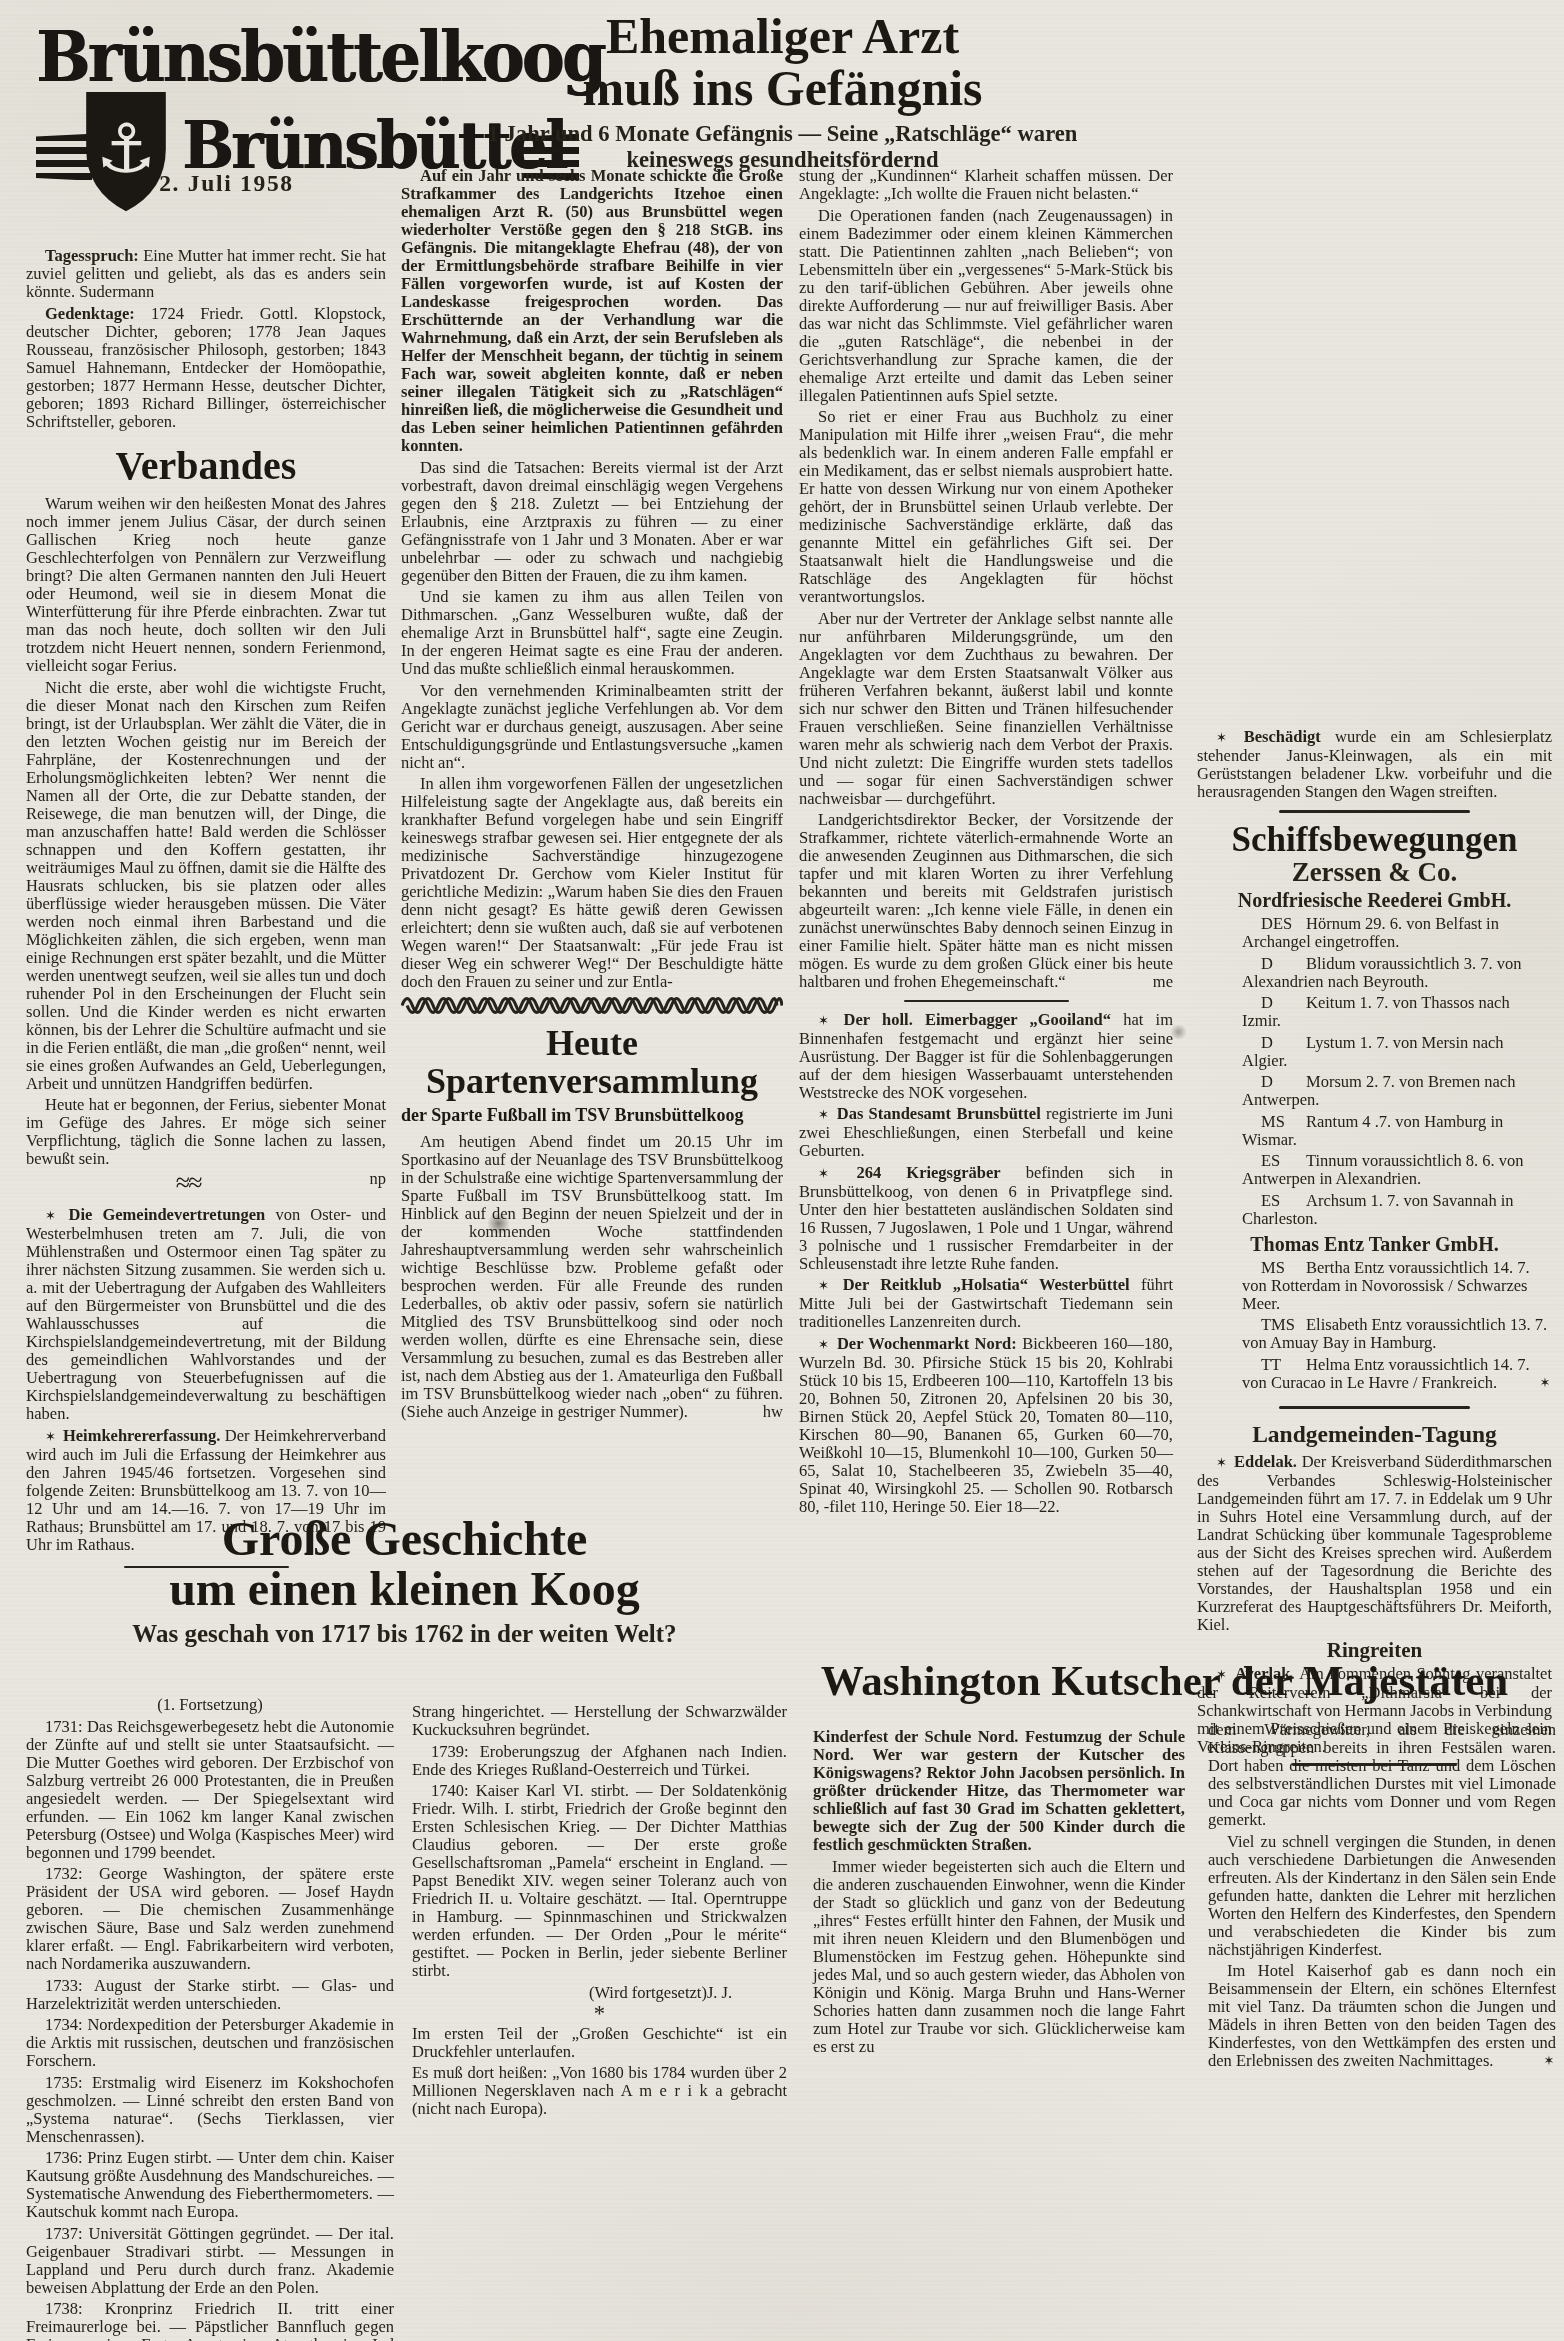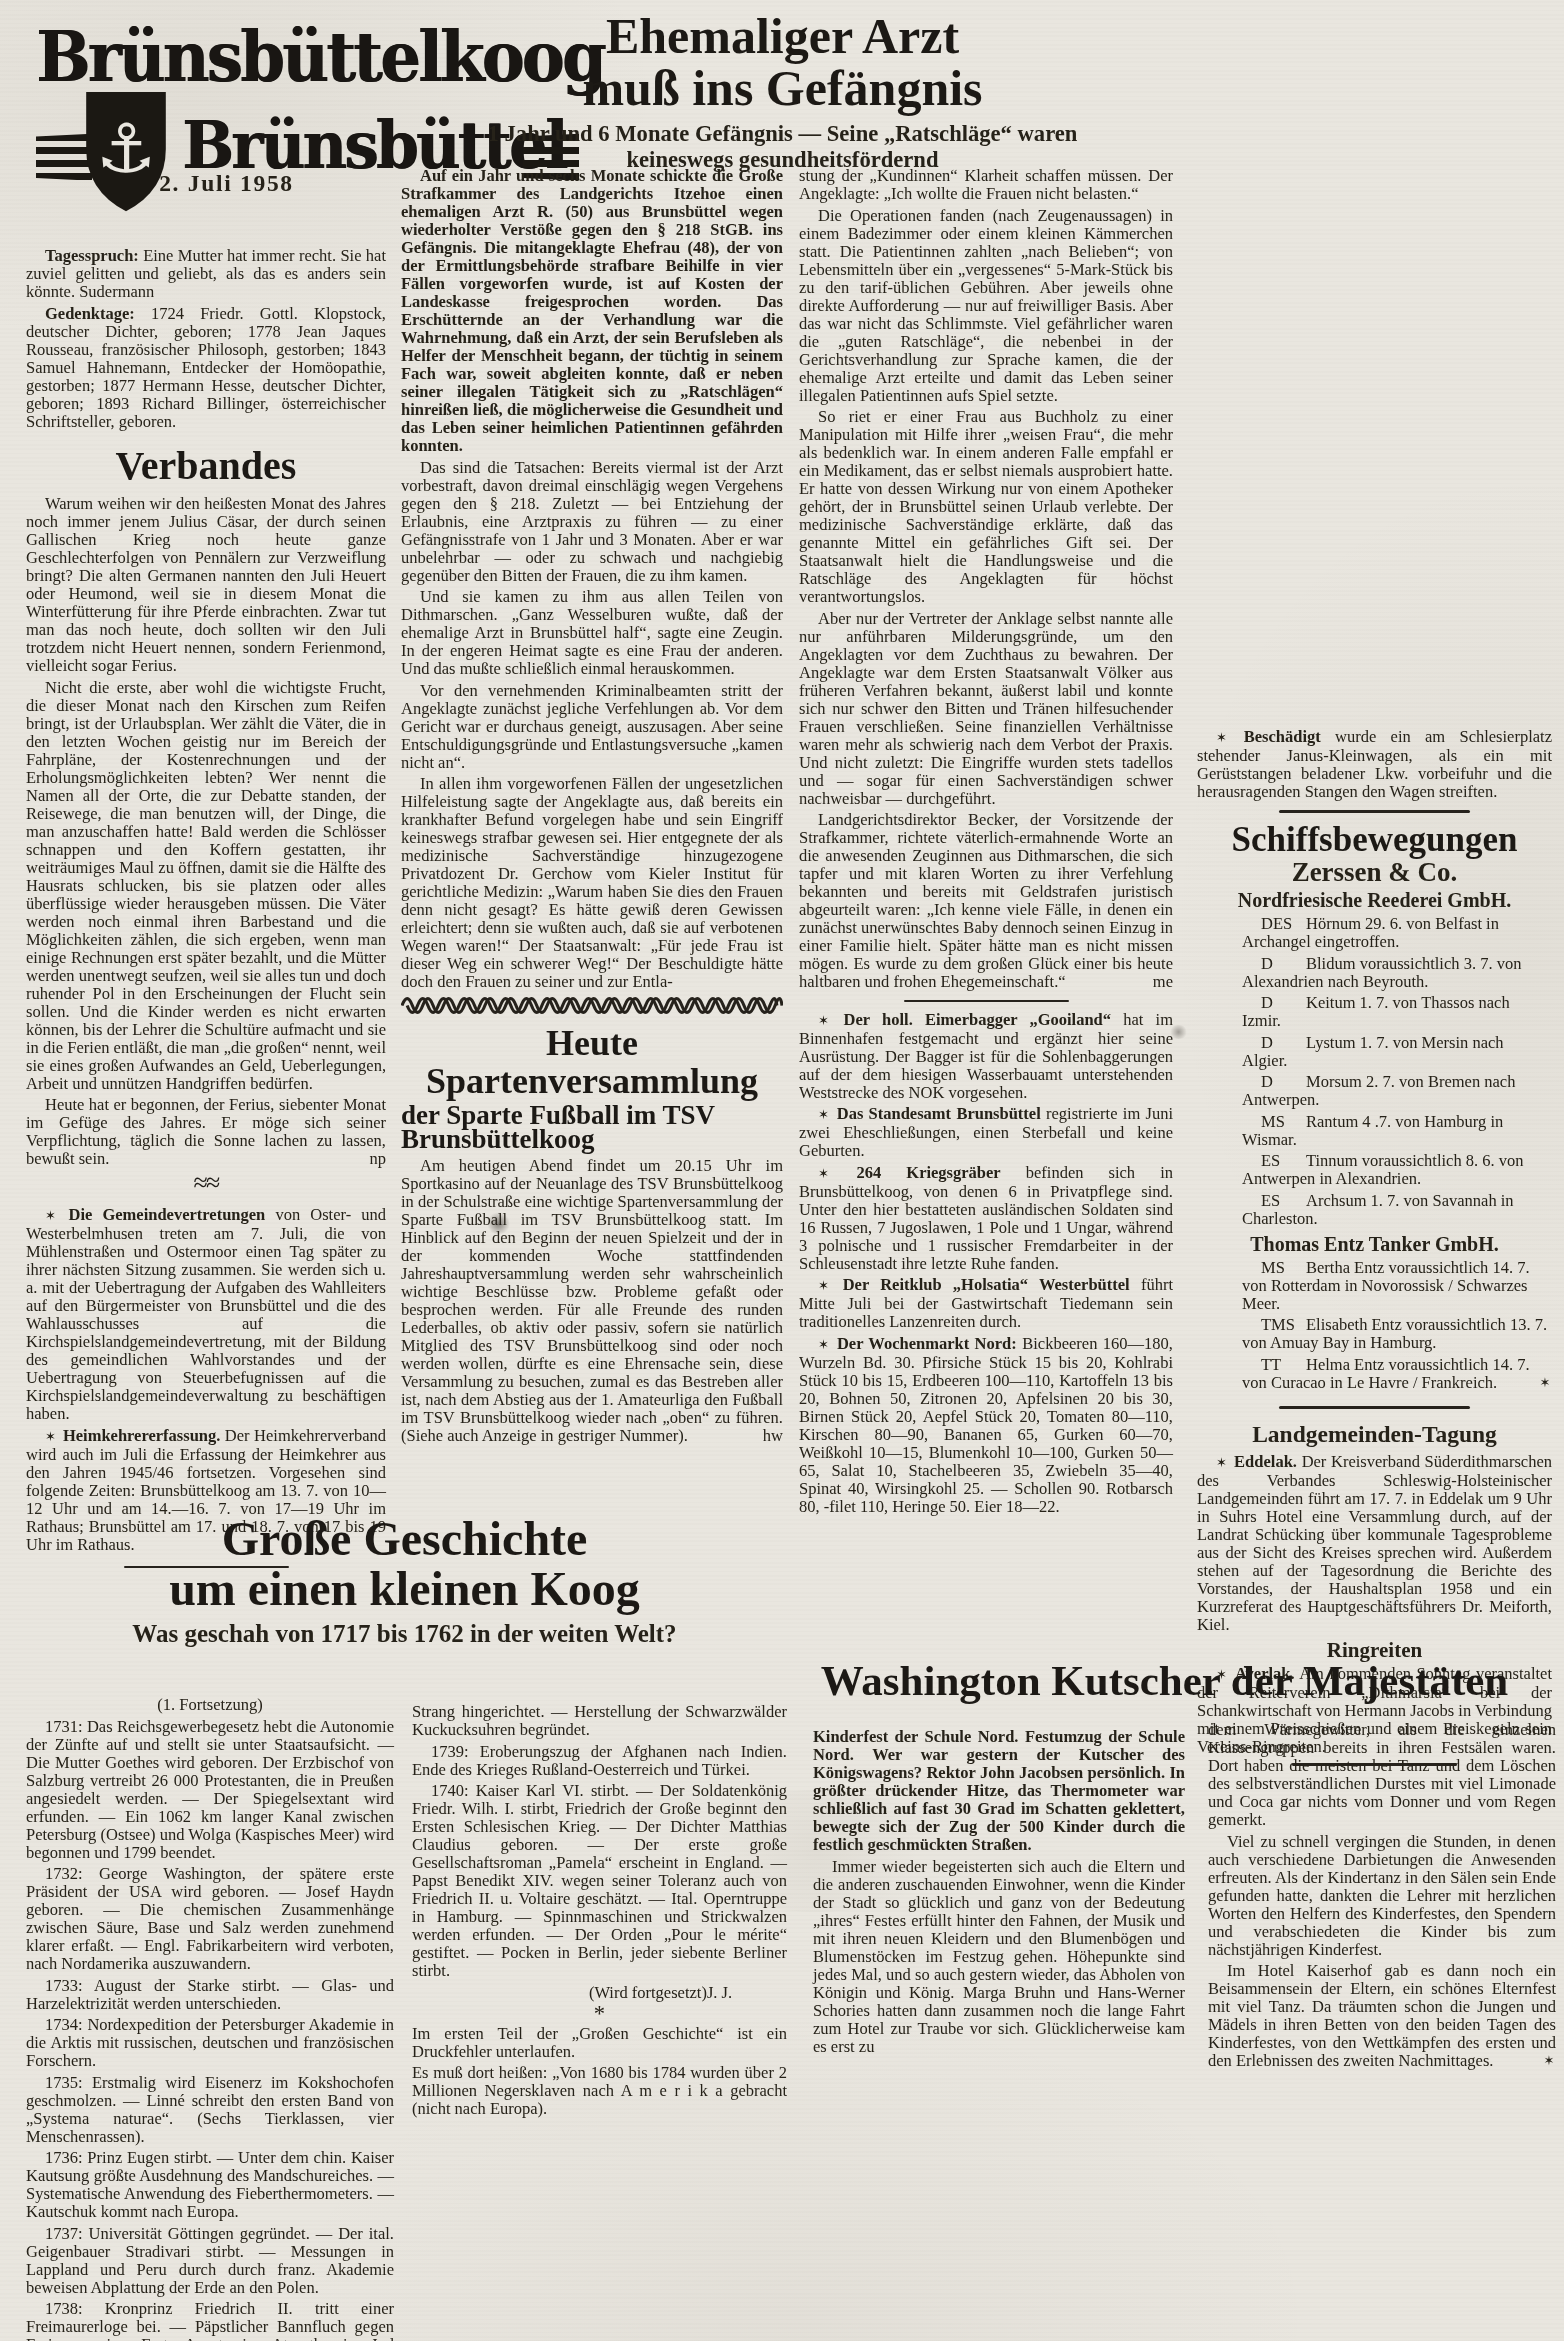--- a/index.html
+++ b/index.html
@@ -11,35 +11,35 @@
       radial-gradient(ellipse 869px 521px at 50% 99%, rgba(110,100,85,.05), transparent 60%),
       repeating-linear-gradient(0deg, rgba(60,55,45,.015) 0 1.7px, transparent 1.7px 4.3px);
     font-family:"Liberation Serif","DejaVu Serif",serif;color:#262219;padding-left:32px;}
   .col{position:absolute;text-align:justify;font-size:16.5px;line-height:18px;}
   .col p{margin:0 0 3.5px 0;text-indent:19px;}
   .col p.noind{text-indent:0;}
   .lead{font-weight:bold;}
   .star{font-size:13px;letter-spacing:1.7px;}
   h1,h2,h3{margin:0;font-weight:bold;color:#1c1915;}
   .ctr{text-align:center;}
-  .sig{display:block;text-align:center;font-style:normal;}
+  .sig{display:block;text-align:center;font-style:normal;margin-top:20px;}
   .rule{height:3.5px;background:#26221c;width:191px;margin:12px auto 12px auto;border-radius:1.7px;}
   .rule.thin{height:2.6px;width:165px;}
   .mast1{font-family:"DejaVu Serif",serif;font-weight:bold;font-size:64px;line-height:64px;
     letter-spacing:-2.6px;color:#191613;transform:scaleY(1.08);transform-origin:left top;
     text-shadow:0.9px 0 0 #191613;}
   .mast2{font-family:"DejaVu Serif",serif;font-weight:bold;font-size:61px;line-height:61px;
     letter-spacing:-2.6px;color:#191613;transform:scaleY(1.08);text-shadow:0.9px 0 0 #191613;}
   .orn{width:56px;height:47px;background:repeating-linear-gradient(180deg,#1b1813 0 7px,transparent 7px 13px);
     clip-path:polygon(0 6%,100% 0,100% 100%,0 94%);}
   .datum{font-weight:bold;font-size:23.5px;letter-spacing:1.7px;}
   .h-main{font-size:50px;line-height:52px;letter-spacing:0px;}
   .h-sub{font-size:22.6px;line-height:26px;}
   .h-sec{font-size:36px;line-height:38px;}
-  .h-sec2{font-size:27px;line-height:24px;}
+  .h-sec2{font-size:18px;line-height:24px;}
   .h-ship{font-size:35px;line-height:36px;}
   .h-co{font-size:27px;line-height:29.5px;font-weight:bold;}
   .h-reed{font-size:20px;line-height:22.6px;font-weight:bold;text-align:center;}
   .h-land{font-size:23.5px;line-height:26px;font-weight:bold;}
   .h-gg{font-size:48px;line-height:50px;}
   .h-ggsub{font-size:25px;line-height:29px;}
   .h-kut{font-size:43px;line-height:45px;}
   .ferh{font-size:40px;line-height:42px;}
   .ship{margin:0 0 0.9px 0;padding-left:45px;text-indent:-45px;text-align:left;}
   .prefix{display:inline-block;width:45px;text-indent:0;}

